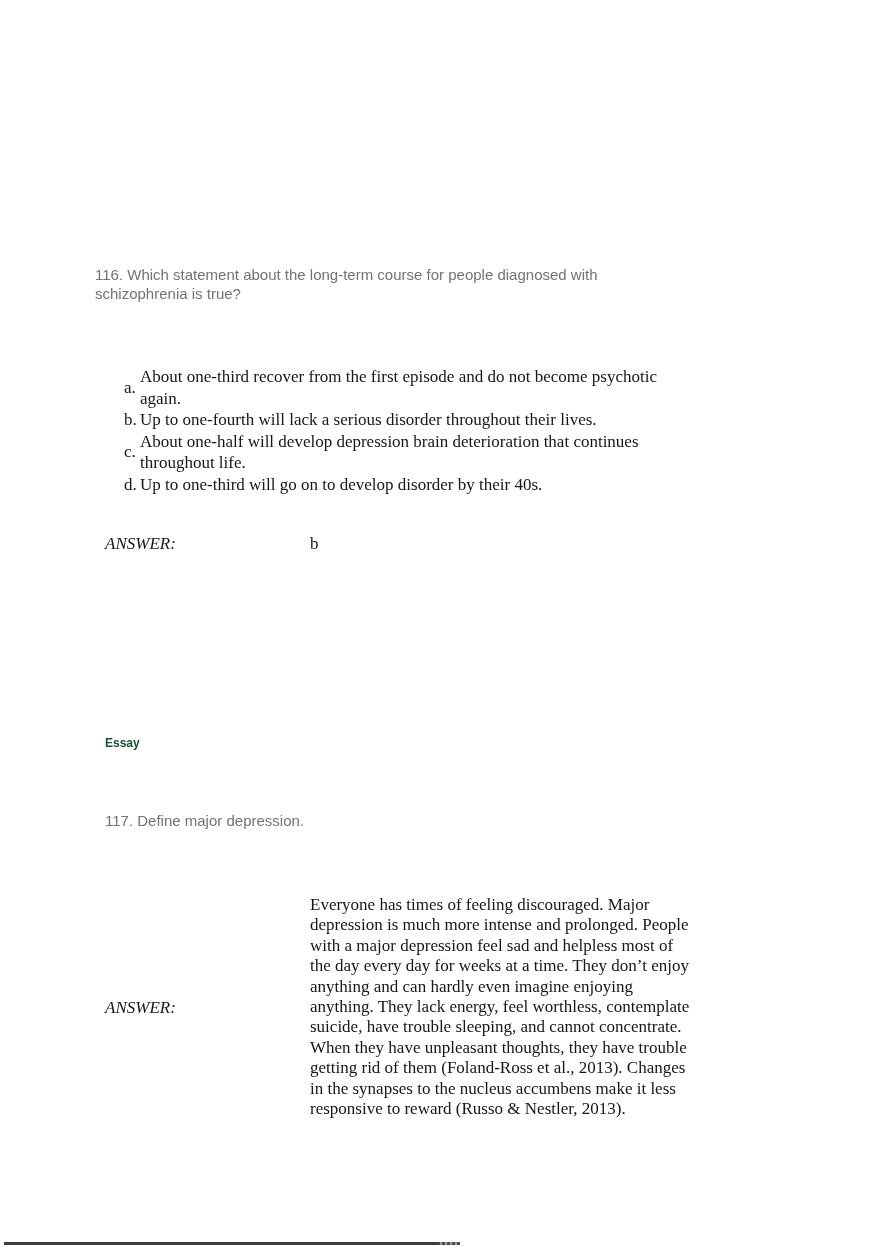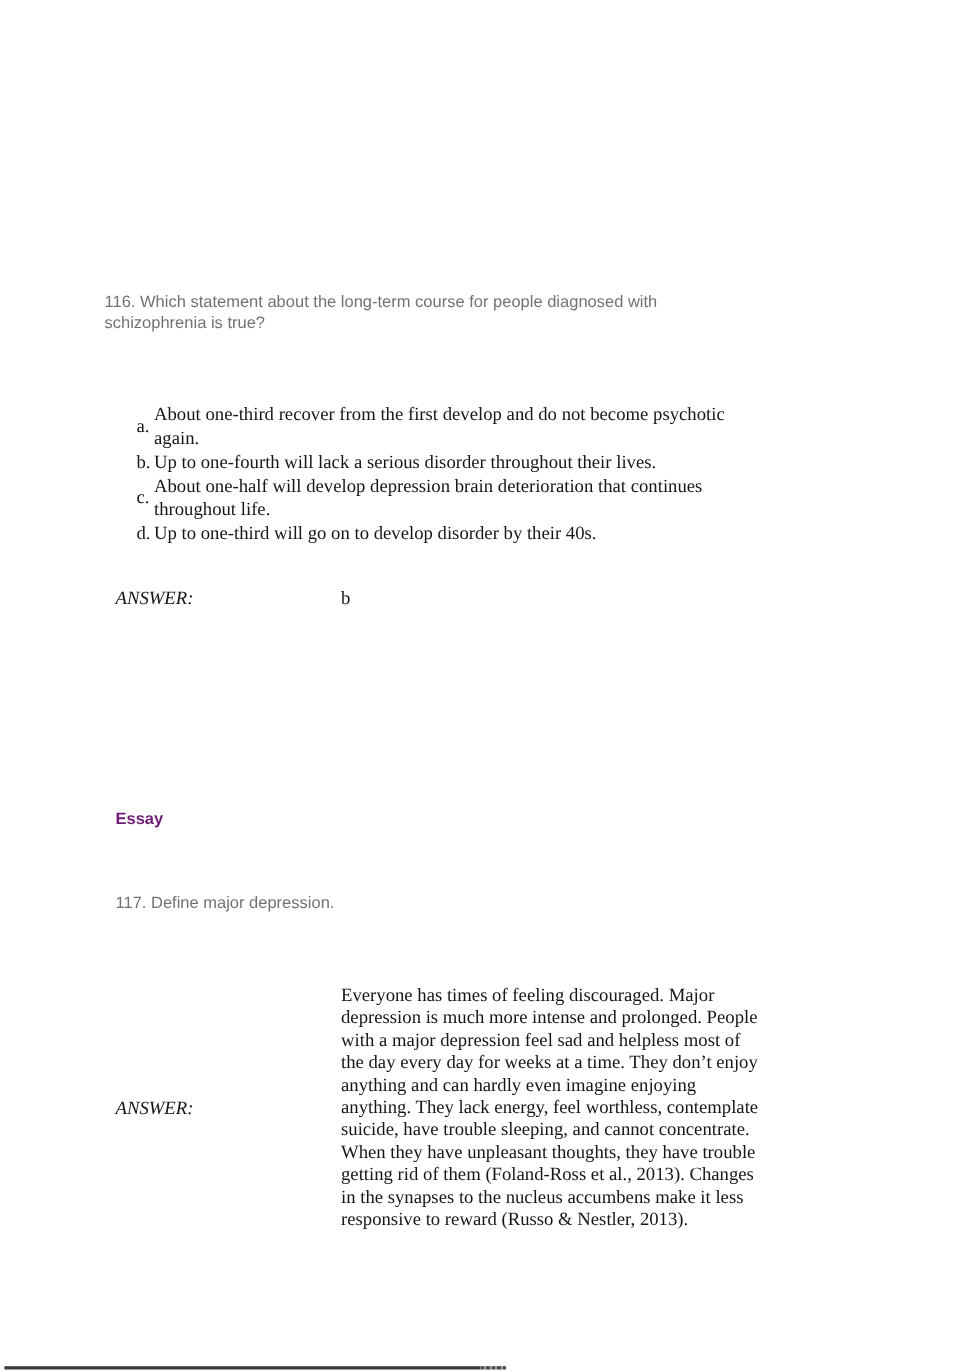--- a/index.html
+++ b/index.html
@@ -20,23 +20,23 @@
   .q-gray {
     color: #717275;
     font-family: "Liberation Sans", sans-serif;
     font-size: 15px;
     line-height: 18.5px;
     white-space: pre-line;
   }
 
   
   .section-heading {
-    color: #701a75;
+    color: #14532d;
     font-family: "Liberation Sans", sans-serif;
-    font-size: 15px;
+    font-size: 12px;
     font-weight: bold;
   }
 
   
   .serif {
     color: #161616;
     font-family: "Liberation Serif", serif;
     font-size: 17px;
   }
 
@@ -105,21 +105,21 @@
 </style>
 </head>
 <body>
 
 <div class="abs q-gray" style="left:95px; top:266px; width:660px;">116. Which statement about the long-term course for people diagnosed with
 schizophrenia is true?</div>
 
 <div class="abs options">
   <div class="option-row">
     <span class="serif option-letter">a.</span>
-    <div class="serif option-text">About one-third recover from the first develop and do not become psychotic
+    <div class="serif option-text">About one-third recover from the first episode and do not become psychotic
 again.</div>
   </div>
   <div class="option-row">
     <span class="serif option-letter">b.</span>
     <div class="serif option-text">Up to one-fourth will lack a serious disorder throughout their lives.</div>
   </div>
   <div class="option-row">
     <span class="serif option-letter">c.</span>
     <div class="serif option-text">About one-half will develop depression brain deterioration that continues
 throughout life.</div>

